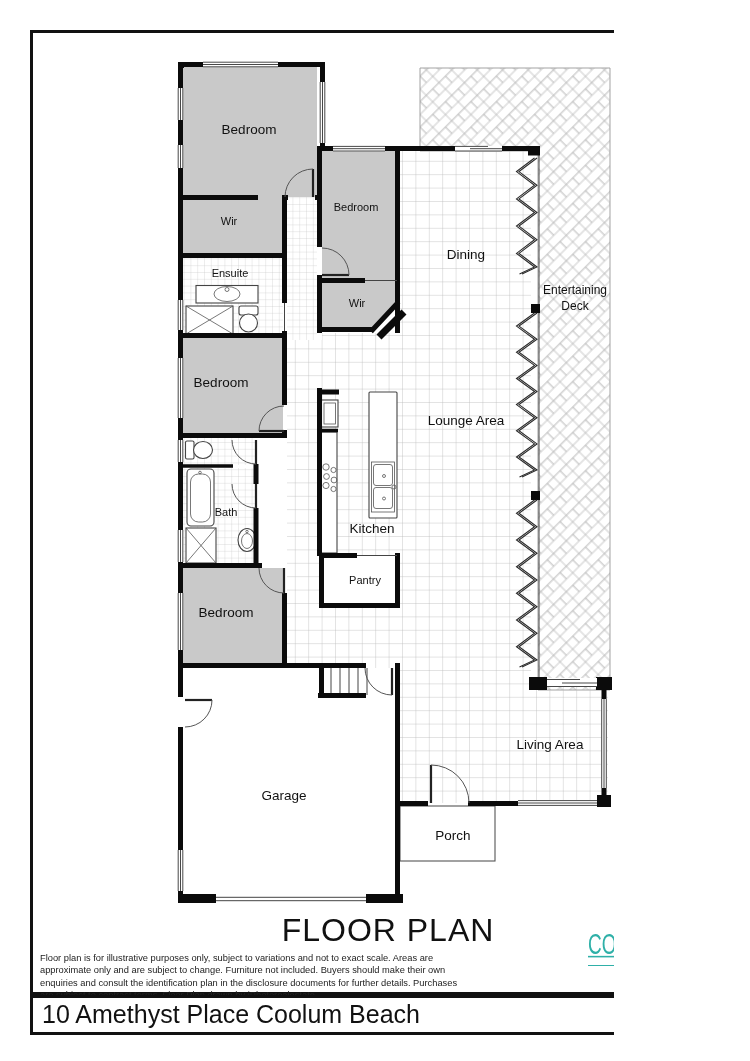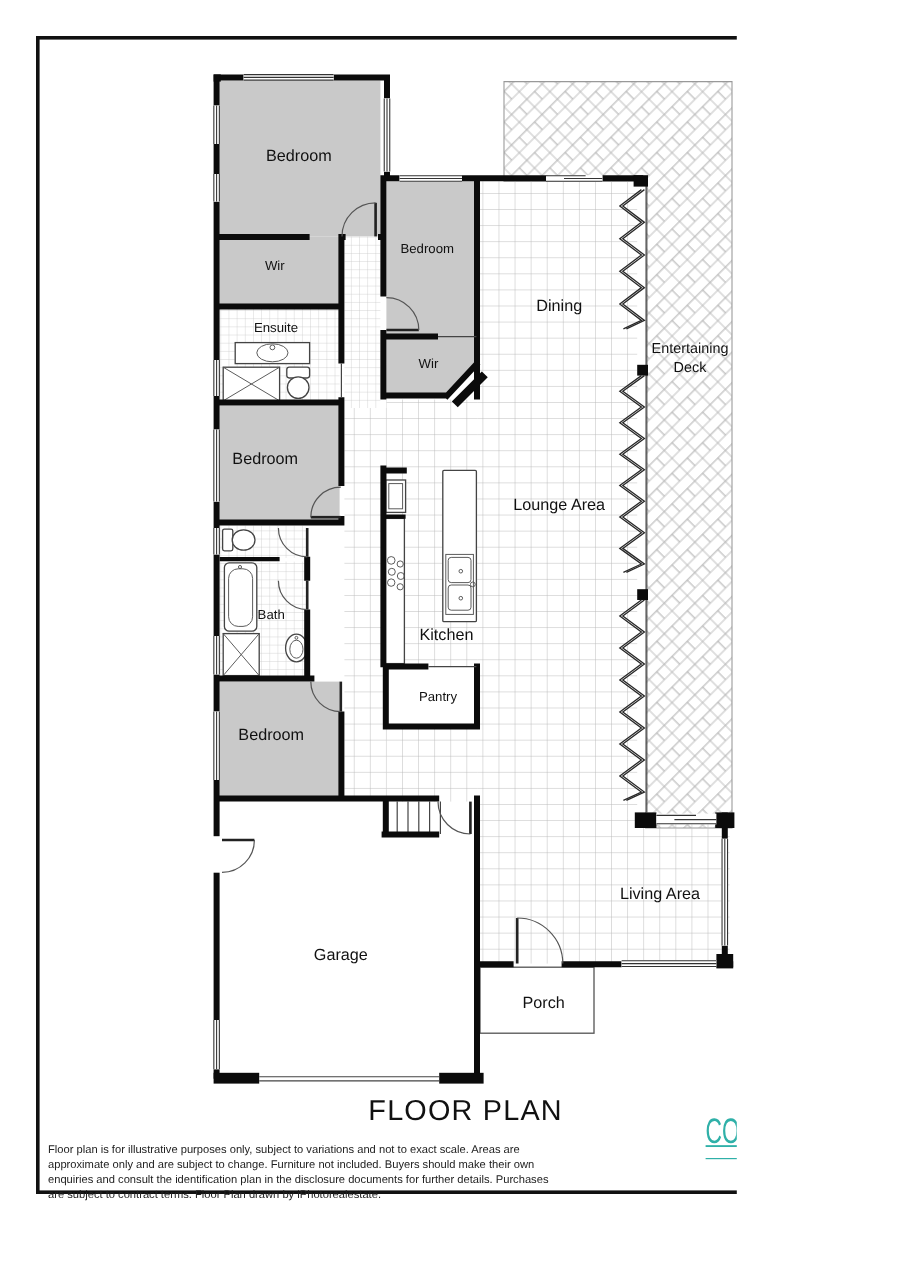--- a/index.html
+++ b/index.html
@@ -5,21 +5,21 @@
   html,body{margin:0;padding:0;background:#fff;}
   .page{position:relative;width:614px;height:1061px;background:#fff;overflow:hidden;
         font-family:"Liberation Sans",sans-serif;color:#111;}
   .main-border{position:absolute;left:30px;top:30px;width:688px;height:959px;
         border:3px solid #111;background:#fff;}
   .address-bar{position:absolute;left:30px;top:995px;width:688px;height:34px;
         border:3px solid #111;background:#fff;}
   .address-text{font-size:25px;line-height:33px;padding-left:9px;white-space:nowrap;color:#111;}
   .plan-svg{position:absolute;left:0;top:0;}
   .plan-title{position:absolute;left:100px;top:912px;width:576px;text-align:center;
-        font-size:24px;letter-spacing:1px;color:#111;}
+        font-size:32px;letter-spacing:1px;color:#111;}
   .disclaimer{position:absolute;left:40px;top:952px;width:424px;font-size:9.3px;
         line-height:1.34;color:#222;}
   .logo{position:absolute;left:588px;top:924px;width:132px;text-align:right;color:var(--accent,#2fb0a8);text-decoration:underline;}
   .logo-est{font-size:5.5px;letter-spacing:1.5px;margin-bottom:1px;}
   .logo-name{font-size:19px;white-space:nowrap;transform:scale(1,1.55);transform-origin:center;
         letter-spacing:0px;margin:4px 0 6px 0;}
   .logo-sub{display:flex;align-items:center;gap:4px;font-size:6.5px;letter-spacing:2.5px;}
   .logo-sub .rule{flex:1;height:1px;background:var(--accent,#2fb0a8);}
   
   .gray{fill:var(--room-gray,#c9c9c9);}
@@ -313,14 +313,17 @@
   <div class="logo">
     <div class="logo-est">EST. 1988</div>
     <div class="logo-name">COOLUM BEACH</div>
     <div class="logo-sub">
       <span class="rule"></span>
       <span>REAL ESTATE</span>
       <span class="rule"></span>
     </div>
   </div>
 
+  <div class="address-bar">
+    <div class="address-text">10 Amethyst Place Coolum Beach</div>
+  </div>
 
 </div>
 
 </body></html>

